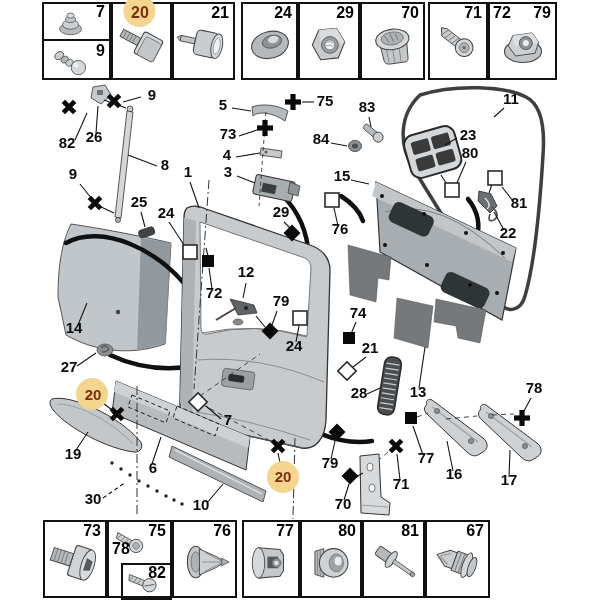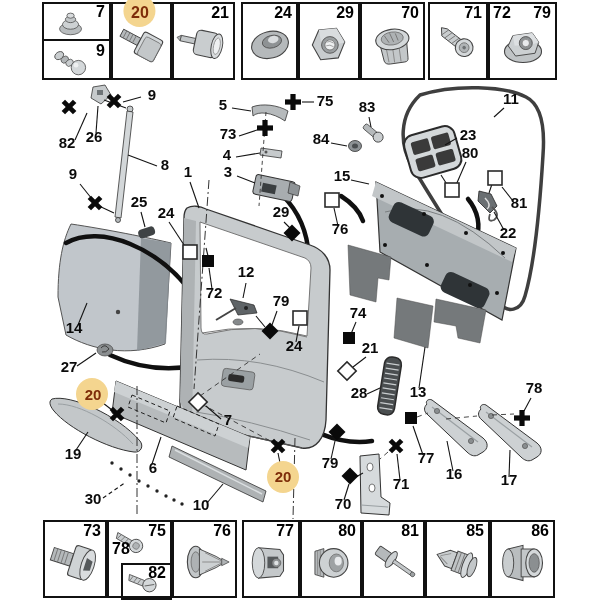--- a/index.html
+++ b/index.html
@@ -583,38 +583,28 @@
     <g transform="rotate(35 30 28)">
       <rect x="8" y="22" width="16" height="11" rx="2" fill="#b5b9bb" stroke="#444" stroke-width="1"></rect>
       <ellipse cx="26" cy="27.5" rx="4" ry="10" fill="#cdd1d3" stroke="#444" stroke-width="1"></ellipse>
       <rect x="29" y="25.5" width="24" height="4" fill="#c3c7c9" stroke="#444" stroke-width="0.8"></rect>
       <circle cx="54" cy="27.5" r="2.5" fill="#9ea2a4" stroke="#444" stroke-width="0.7"></circle>
     </g>
   </svg>
 </div>
 
 <div class="pbox" style="left:425px;top:520px;width:65px;">
-  <span class="num">85</span>
+  <span class="num">67</span>
   <svg class="part-img" width="58" height="52" viewBox="0 0 60 56">
     <g transform="rotate(20 30 28)">
       <path d="M6,28 L18,19 L26,19 L26,37 L18,37 Z" fill="#c9cdcf" stroke="#444" stroke-width="1"></path>
       <path d="M10,28 L20,22 M10,29 L20,34" stroke="#888" stroke-width="1"></path>
       <rect x="26" y="17" width="12" height="22" fill="#bfc3c5" stroke="#444" stroke-width="1"></rect>
       <line x1="30" y1="17" x2="30" y2="39" stroke="#777"></line>
           <line x1="34" y1="17" x2="34" y2="39" stroke="#777"></line>
       <ellipse cx="40" cy="28" rx="4.5" ry="14" fill="#d4d8da" stroke="#444" stroke-width="1"></ellipse>
       <ellipse cx="46" cy="28" rx="4" ry="11" fill="#c3c7c9" stroke="#444" stroke-width="1"></ellipse>
     </g>
   </svg>
 </div>
 
-<div class="pbox" style="left:490px;top:520px;width:65px;">
-  <span class="num">86</span>
-  <svg class="part-img" width="58" height="52" viewBox="0 0 60 56">
-    <path d="M14,14 L30,10 L30,48 L14,44 Z" fill="#b9bdbf" stroke="#444" stroke-width="1.1"></path>
-    <ellipse cx="14" cy="29" rx="6" ry="15" fill="#c9cdcf" stroke="#444" stroke-width="1"></ellipse>
-    <rect x="28" y="14" width="14" height="30" fill="#c3c7c9" stroke="#444" stroke-width="1"></rect>
-    <ellipse cx="42" cy="29" rx="9" ry="15" fill="#d4d8da" stroke="#444" stroke-width="1.2"></ellipse>
-    <ellipse cx="42" cy="29" rx="5.5" ry="10" fill="#8b8f91" stroke="#555" stroke-width="0.8"></ellipse>
-  </svg>
-</div>
 
 </div>
 
 </body></html>

